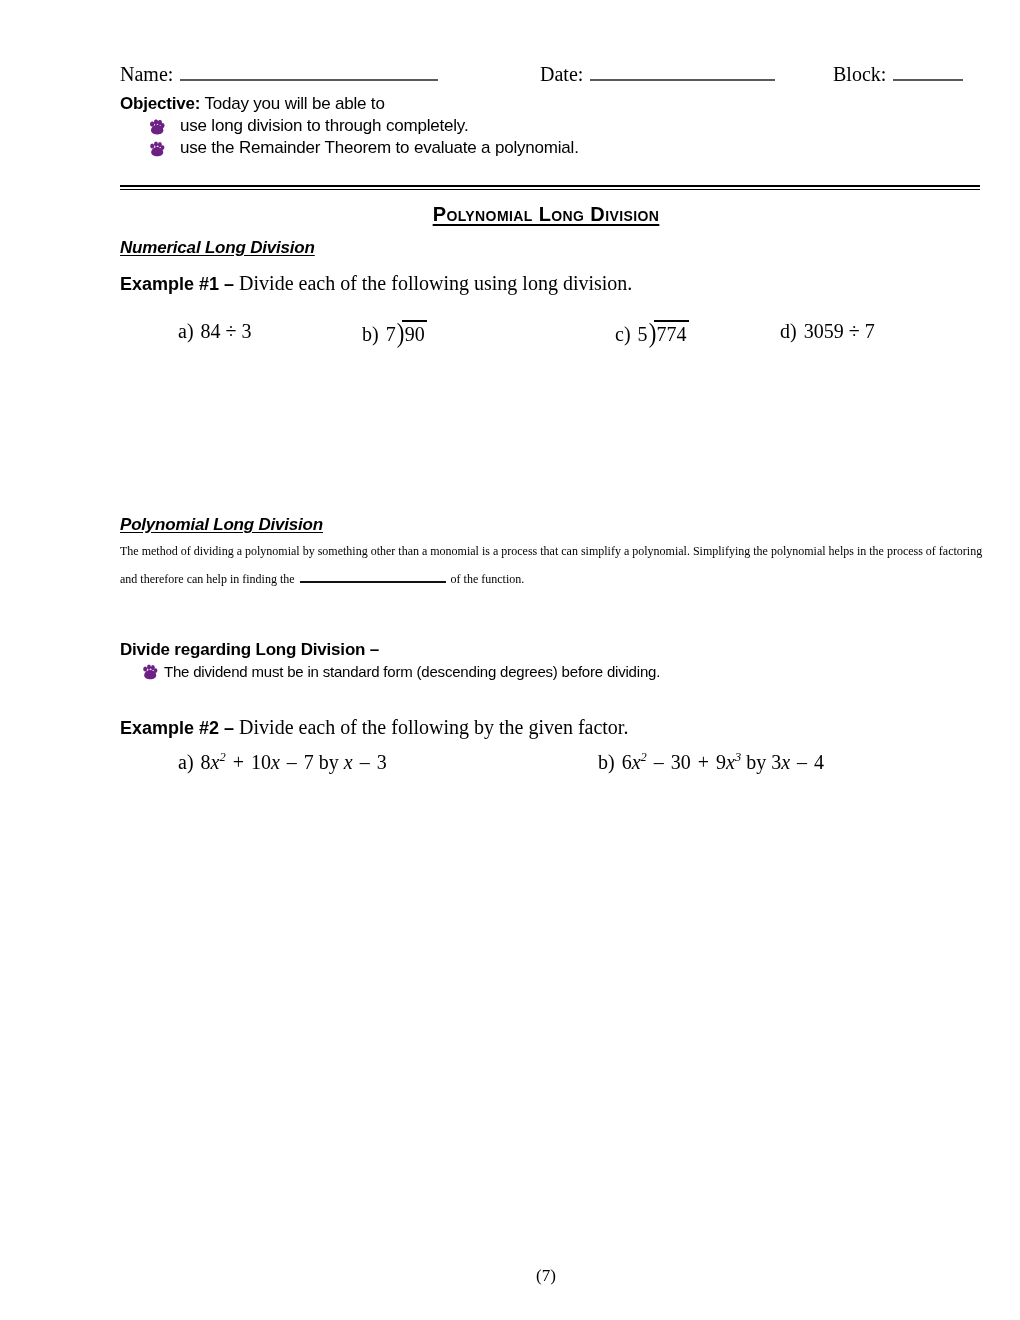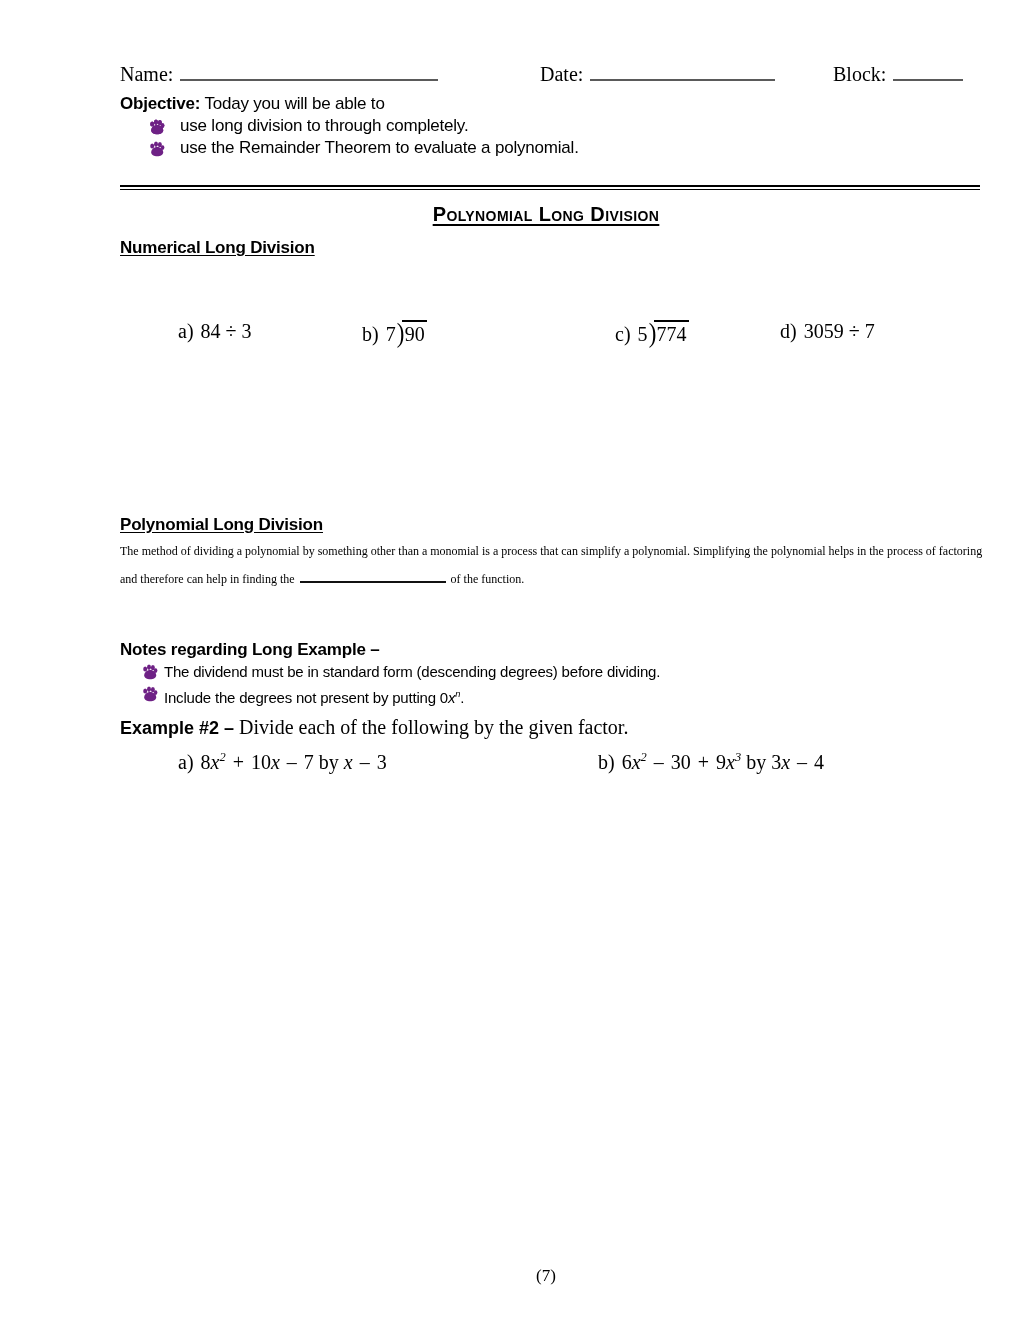--- a/index.html
+++ b/index.html
@@ -126,20 +126,21 @@
 
   
   .sec-head {
     position: absolute;
     font-family: "Liberation Sans", sans-serif;
     font-weight: bold;
     font-size: 17px;
     text-decoration: underline;
     text-underline-offset: 2px;
     letter-spacing: -0.2px;
+    font-style: italic;
   }
   #sec-numerical { left: 84px; top: 238px; }
   #sec-polylong  { left: 84px; top: 515px; }
 
   .ex-line {
     position: absolute;
     font-size: 20px;
     line-height: 26px;
     white-space: nowrap;
   }
@@ -320,20 +321,23 @@
       </li>
     </ul>
   </div>
 
   <div class="double-rule"></div>
 
   <div class="main-title">Polynomial Long Division</div>
 
   <div class="sec-head" id="sec-numerical">Numerical Long Division</div>
 
+  <div class="ex-line" id="ex1">
+    <span class="lbl">Example #1 –</span><span class="serif"> Divide each of the following using long division.</span>
+  </div>
 
   <div class="math-row" id="mathrow1">
 
     <div class="math-item" style="left:58px;">
       <span class="mi-label">a)</span><span>84 ÷ 3</span>
     </div>
 
     <div class="math-item" style="left:242px;">
       <span class="mi-label">b)</span><span class="longdiv"><span class="divisor">7</span><span class="brk">)</span><span class="dividend">90</span></span>
     </div>
@@ -347,46 +351,34 @@
     </div>
 
   </div>
 
   <div class="sec-head" id="sec-polylong">Polynomial Long Division</div>
 
   <div class="para">
     <span>The method of dividing a polynomial by something other than a monomial is a process that can simplify a polynomial.  Simplifying the polynomial helps in the process of factoring and therefore can help in finding the </span><span class="blank blank-inline"></span><span> of the function.</span>
   </div>
 
-  <div class="notes-head">Notes regarding Long Example –</div>
+  <div class="notes-head">Divide regarding Long Division –</div>
   <ul class="notes-list">
     <li>
       <span class="paw">
         <svg width="16" height="16" viewBox="0 0 16 16">
           <ellipse cx="3.2" cy="5.0" rx="2.0" ry="2.6" fill="#6E2185"></ellipse>
           <ellipse cx="7.0" cy="3.3" rx="2.0" ry="2.7" fill="#6E2185"></ellipse>
           <ellipse cx="10.9" cy="3.7" rx="2.0" ry="2.6" fill="#6E2185"></ellipse>
           <ellipse cx="13.6" cy="6.6" rx="1.8" ry="2.3" fill="#6E2185"></ellipse>
           <path d="M8.2 6.0 C11.6 6.0 14.2 8.6 14.2 11.2 C14.2 13.8 11.4 15.3 8.2 15.3 C5.0 15.3 2.2 13.8 2.2 11.2 C2.2 8.6 4.8 6.0 8.2 6.0 Z" fill="#6E2185"></path>
         </svg>
       </span>
       <span>The dividend must be in standard form (descending degrees) before dividing.</span>
     </li>
-    <li>
-      <span class="paw">
-        <svg width="16" height="16" viewBox="0 0 16 16">
-          <ellipse cx="3.2" cy="5.0" rx="2.0" ry="2.6" fill="#6E2185"></ellipse>
-          <ellipse cx="7.0" cy="3.3" rx="2.0" ry="2.7" fill="#6E2185"></ellipse>
-          <ellipse cx="10.9" cy="3.7" rx="2.0" ry="2.6" fill="#6E2185"></ellipse>
-          <ellipse cx="13.6" cy="6.6" rx="1.8" ry="2.3" fill="#6E2185"></ellipse>
-          <path d="M8.2 6.0 C11.6 6.0 14.2 8.6 14.2 11.2 C14.2 13.8 11.4 15.3 8.2 15.3 C5.0 15.3 2.2 13.8 2.2 11.2 C2.2 8.6 4.8 6.0 8.2 6.0 Z" fill="#6E2185"></path>
-        </svg>
-      </span>
-      <span>Include the degrees not present by putting 0</span><span class="xit">x</span><sup>n</sup><span>.</span>
-    </li>
   </ul>
 
   <div class="ex-line" id="ex2">
     <span class="lbl">Example #2 –</span><span class="serif"> Divide each of the following by the given factor.</span>
   </div>
 
   <div class="math-row" id="mathrow2">
     <div class="math-item" style="left:58px;">
       <span class="mi-label">a)</span><span class="tok-host"><span>8</span><span class="mvar">x</span><sup class="mexp">2</sup><span class="mop"> + </span><span>10</span><span class="mvar">x</span><span class="mop"> – </span><span>7</span><span> by </span><span class="mvar">x</span><span class="mop"> – </span><span>3</span></span>
     </div>

